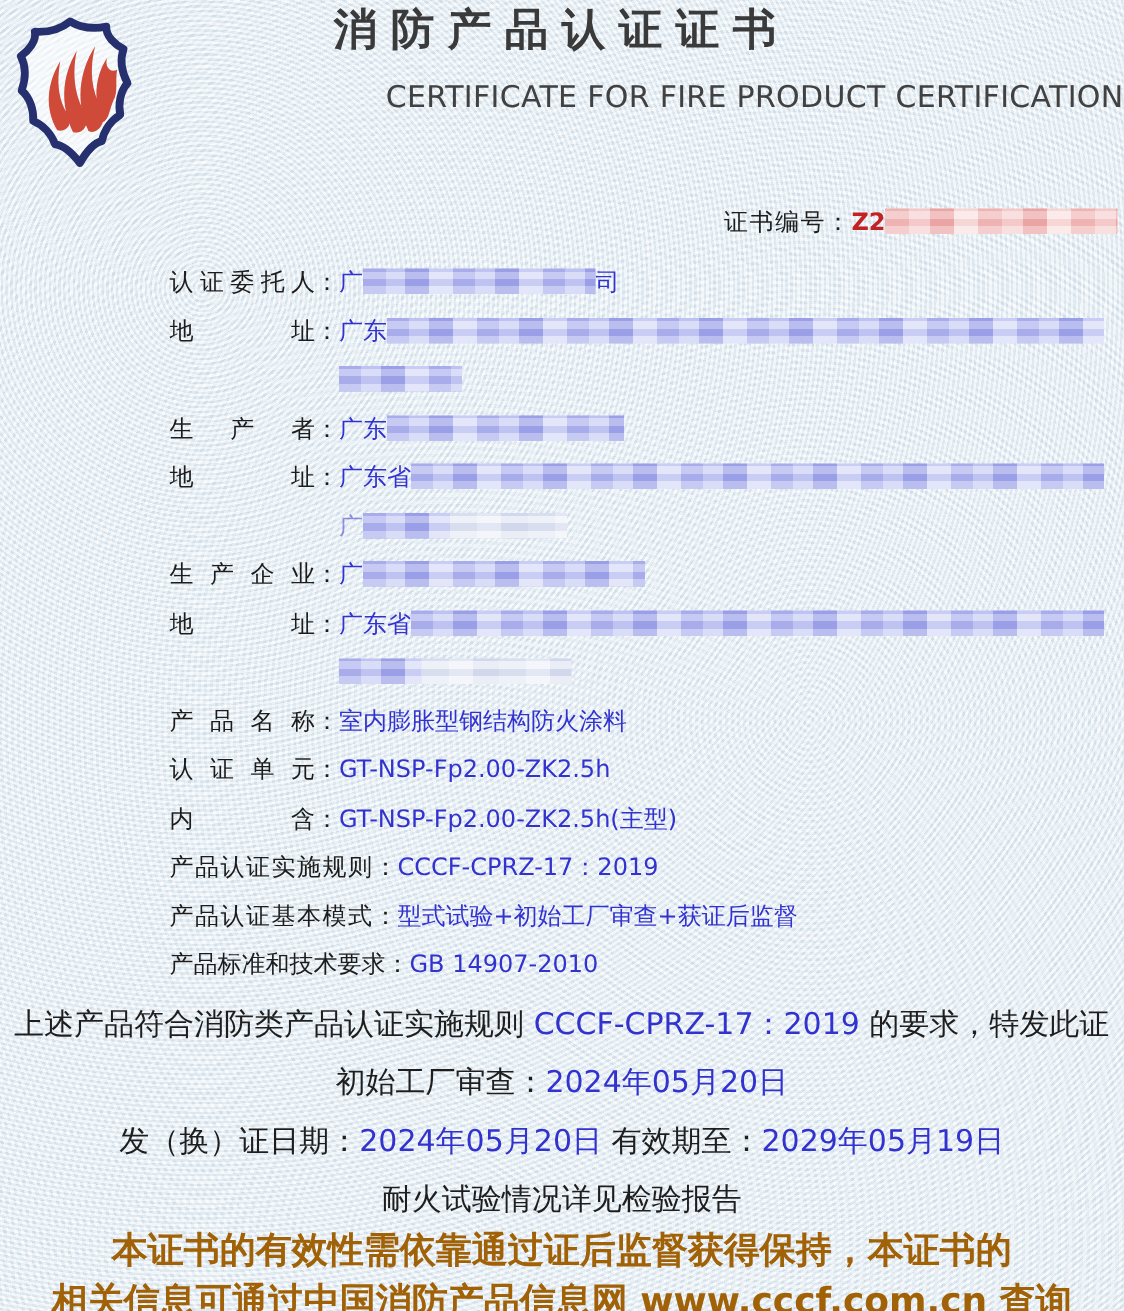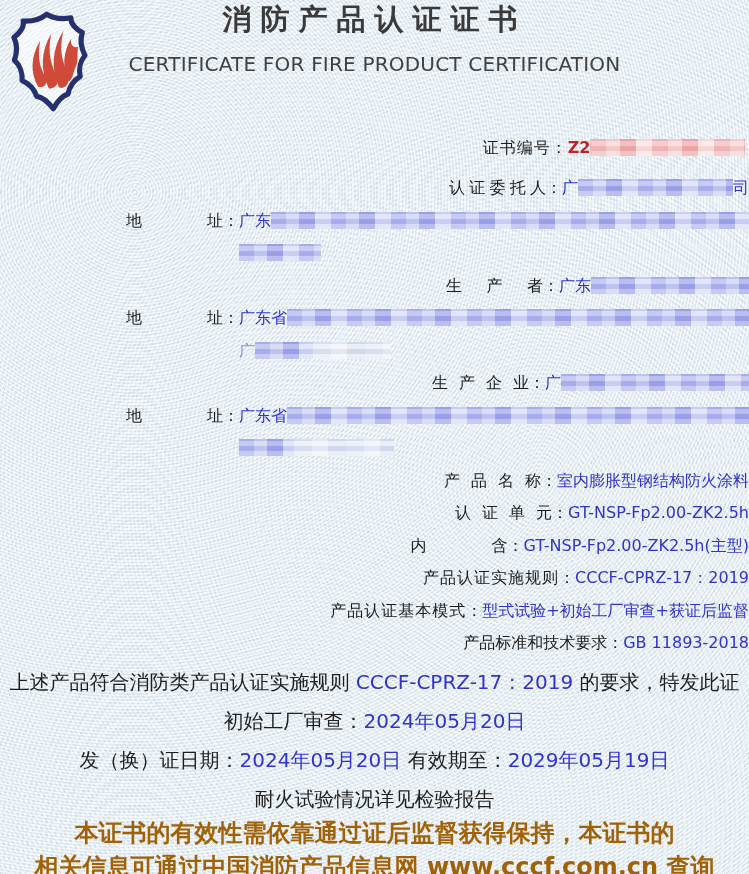--- a/index.html
+++ b/index.html
@@ -15,21 +15,21 @@
       repeating-radial-gradient(circle at 40% 95%, rgba(255,255,255,0.35) 0 2.4px, rgba(160,185,205,0.07) 2.4px 4.8px);
   }
   .header { position: relative; height: 120px; }
   .logo { position: absolute; left: 8px; top: 10px; width: 84px; height: 104px; transform: rotate(-4deg); }
   .title {
     text-align: center; 
     font-size: 29px; font-weight: bold; letter-spacing: 9px;
     color: #3a3a3a;
   }
   .subtitle {
-    text-align: center; margin-top: 12px;
+    text-align: right; margin-top: 12px;
     font-size: 20px; color: #414141; letter-spacing: 0.2px;
   }
   .certno-line {
     margin-top: 18px; padding-left: 479px;
     font-size: 16px; white-space: nowrap; text-align: center;
   }
   .certno-line .lbl-certno { letter-spacing: 1px; color: #1e1e1e; }
   .certno-z { color: #c32222; font-weight: bold; }
   .rd {
     display: inline-block; height: 17px; vertical-align: -3px;
@@ -41,21 +41,21 @@
     background:
       repeating-linear-gradient(0deg, rgba(255,255,255,0.30) 0 5px, rgba(230,140,140,0.14) 5px 10px),
       repeating-linear-gradient(90deg, #f0b9b9 0 16px, #f7d3d3 16px 30px, #eca8a8 30px 46px, #fae2e2 46px 62px);
   }
   .rd.light {
     background:
       repeating-linear-gradient(0deg, rgba(255,255,255,0.5) 0 5px, rgba(170,180,220,0.10) 5px 10px),
       repeating-linear-gradient(90deg, #dde3f0 0 18px, #e9edf6 18px 34px, #d6dcee 34px 52px);
   }
   .fields { padding-left: 113px; margin-top: 13px; font-size: 16px; line-height: 32.5px; }
-  .row { display: flex; align-items: flex-start; justify-content: flex-end; }
+  .row { display: flex; align-items: flex-start; }
   .row .lbl {
     flex: 0 0 97px; width: 97px;
     text-align: justify; text-align-last: justify;
     color: #1c1c1c;
   }
   .row .lbl.long {
     flex: 0 0 auto; width: auto;
     text-align: left; text-align-last: auto; letter-spacing: 1px;
   }
   .row .lbl.xlong { letter-spacing: 0; }
@@ -150,21 +150,21 @@
 
   <div class="row">
     <span class="lbl long">产品认证基本模式</span>
       <span class="colon">：</span>
     <span class="val">型式试验+初始工厂审查+获证后监督</span>
   </div>
 
   <div class="row">
     <span class="lbl long xlong">产品标准和技术要求</span>
       <span class="colon">：</span>
-    <span class="val">GB 11893-2018</span>
+    <span class="val">GB 14907-2010</span>
   </div>
 
 </div>
 
 <div class="centered">
   <span>上述产品符合消防类产品认证实施规则 </span><span class="blue">CCCF-CPRZ-17：2019</span><span> 的要求，特发此证</span>
 </div>
 
 <div class="centered">
   <span>初始工厂审查：</span><span class="blue">2024年05月20日</span>

